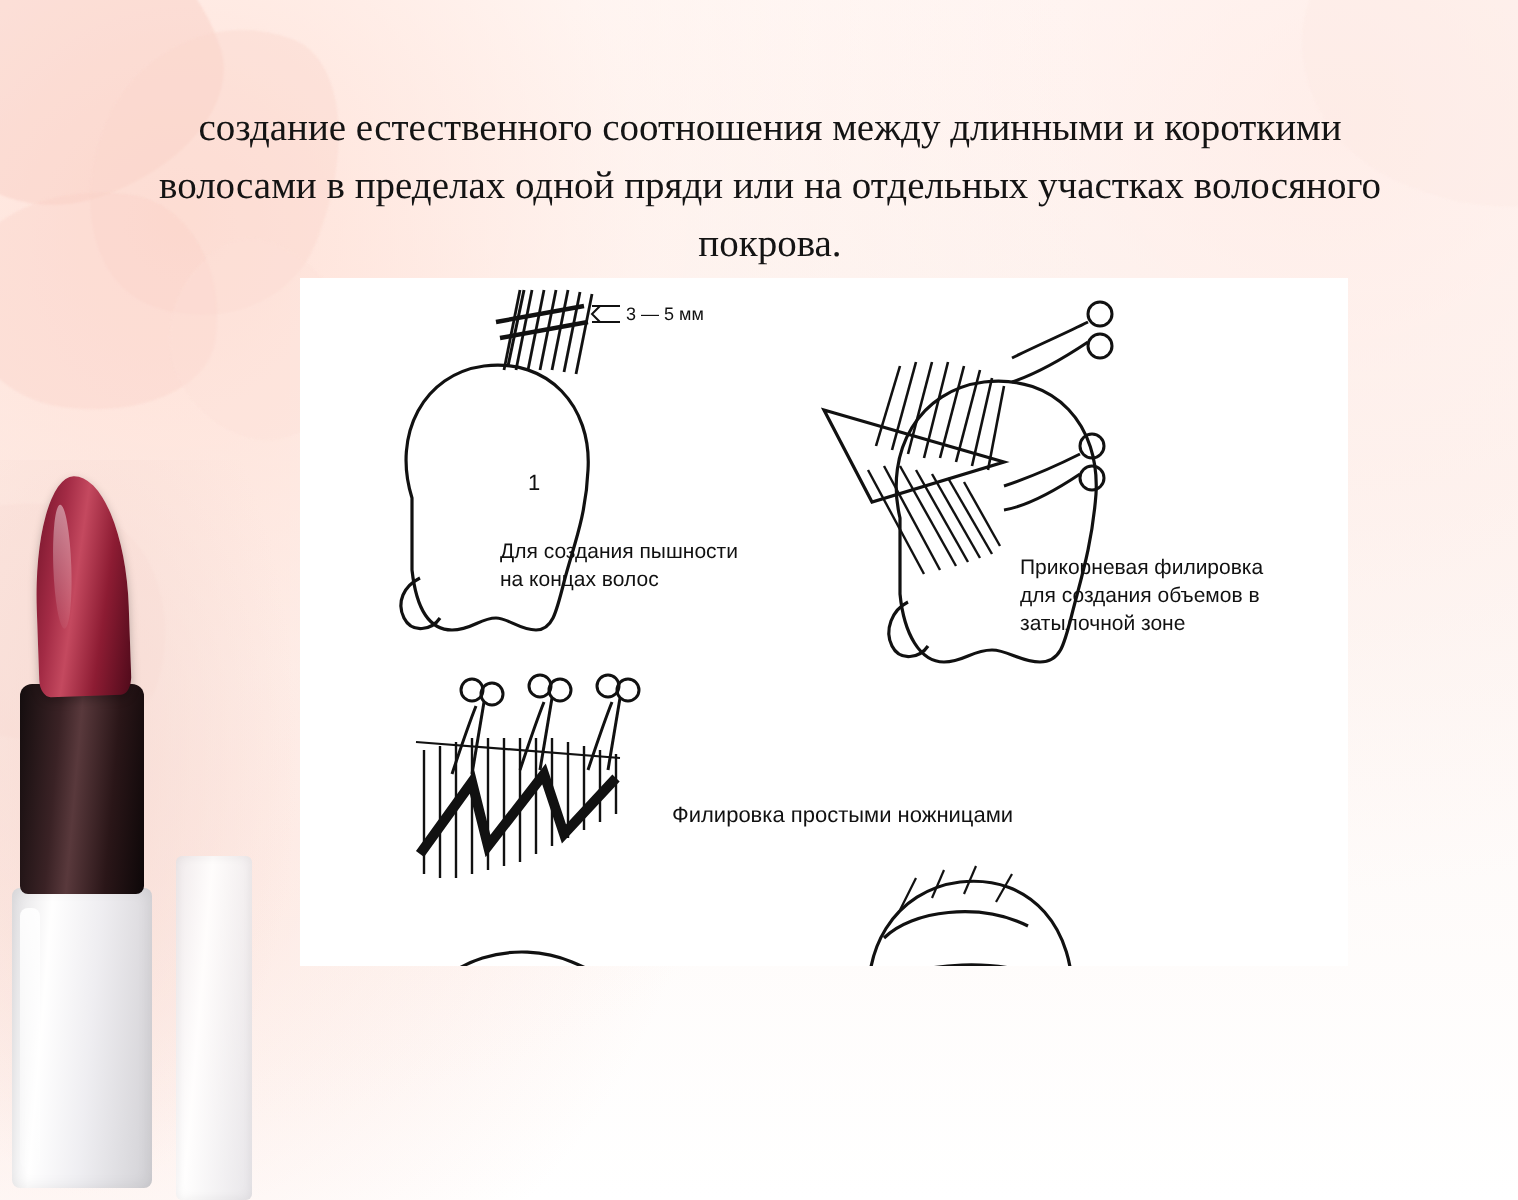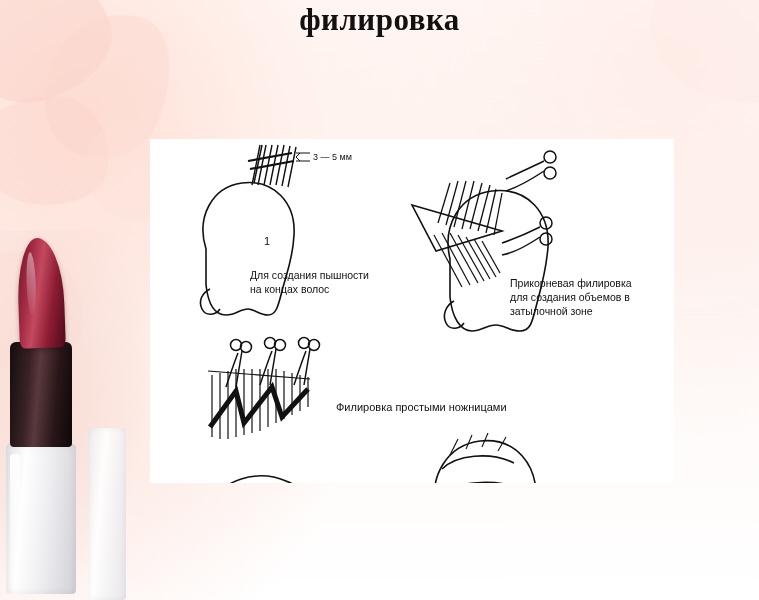--- a/index.html
+++ b/index.html
@@ -143,21 +143,21 @@
 <body>
 
 <div class="slide">
   <div class="bg-flower f1"></div>
   <div class="bg-flower f2"></div>
   <div class="bg-flower f3"></div>
   <div class="bg-flower f4"></div>
   <div class="bg-flower f5"></div>
   <div class="bg-flower f6"></div>
 
-  <div class="title">филировка</div>
+  <div class="subtitle">создание естественного соотношения между длинными и короткими волосами в пределах одной пряди или на отдельных участках волосяного покрова.</div>
 
   <div class="lipstick">
     <div class="lip-shadow"></div>
     <div class="lip-cap"></div>
     <div class="lip-base"></div>
     <div class="lip-collar"></div>
     <div class="lip-bullet"></div>
   </div>
 
   <div class="figure-panel">

